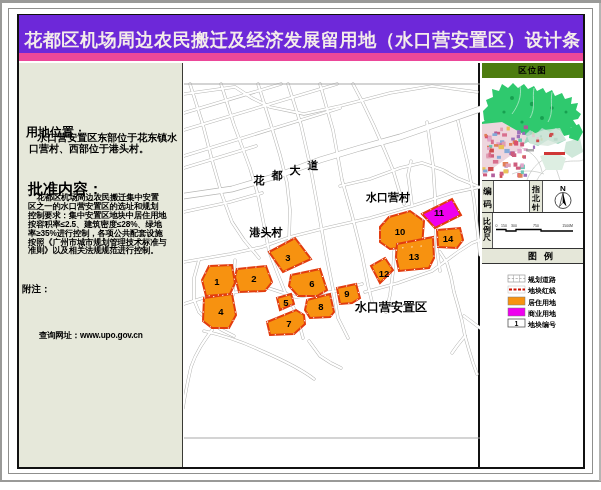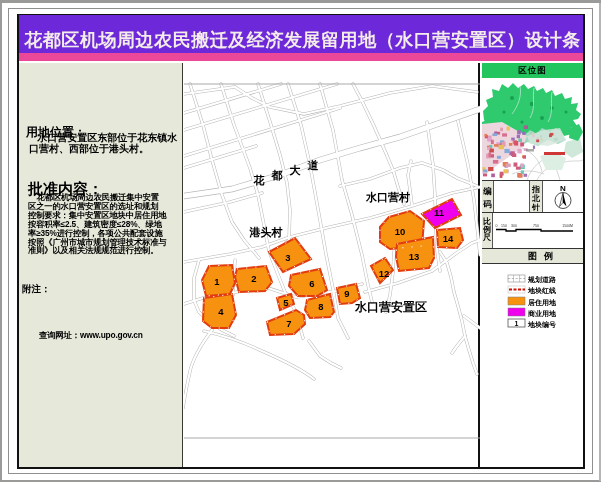--- a/index.html
+++ b/index.html
@@ -188,21 +188,21 @@
     <text x="388" y="201" font-family="Liberation Sans,sans-serif" font-size="11" font-weight="bold" fill="#000" text-anchor="middle">水口营村</text>
 
     <text x="266" y="236" font-family="Liberation Sans,sans-serif" font-size="11" font-weight="bold" fill="#000" text-anchor="middle">港头村</text>
 
     <text x="391" y="311" font-family="Liberation Sans,sans-serif" font-size="12" font-weight="bold" fill="#000" text-anchor="middle">水口营安置区</text>
   </svg>
   </div>
 
   <div class="abs" style="left:482px;top:63px;width:101px;height:404px;background:#fff;"></div>
 
-  <div class="abs" style="left:482px;top:63px;width:101px;height:20px;background:#22c55e;border-bottom:1px solid #8a8a80;font-size:8.5px;font-weight:bold;text-align:center;line-height:14px;letter-spacing:1px;">区位图</div>
+  <div class="abs" style="left:482px;top:63px;width:101px;height:20px;background:#4d7c0f;border-bottom:1px solid #8a8a80;font-size:8.5px;font-weight:bold;text-align:center;line-height:14px;letter-spacing:1px;">区位图</div>
 
   <div class="abs" style="left:482px;top:78px;width:101px;height:102px;">
   <svg width="101" height="102" viewBox="0 0 101 102">
     <rect x="0" y="0" width="101" height="102" fill="#fff"></rect>
 
     <g stroke="#b8bcb8" stroke-width="0.6" fill="none">
       <path d="M45,102 C50,88 60,80 75,76 88,73 95,74 101,72"></path>
       <path d="M55,102 C60,92 70,86 82,84 92,82 97,84 101,82"></path>
       <path d="M40,70 C50,74 58,82 60,94"></path>
       <path d="M70,78 L78,102"></path>

